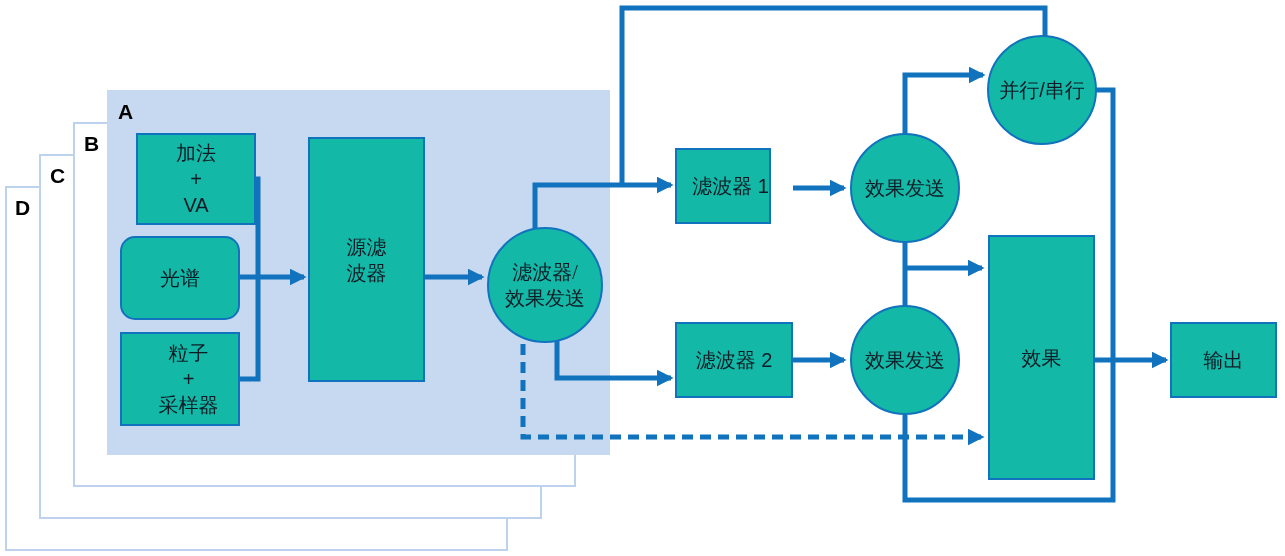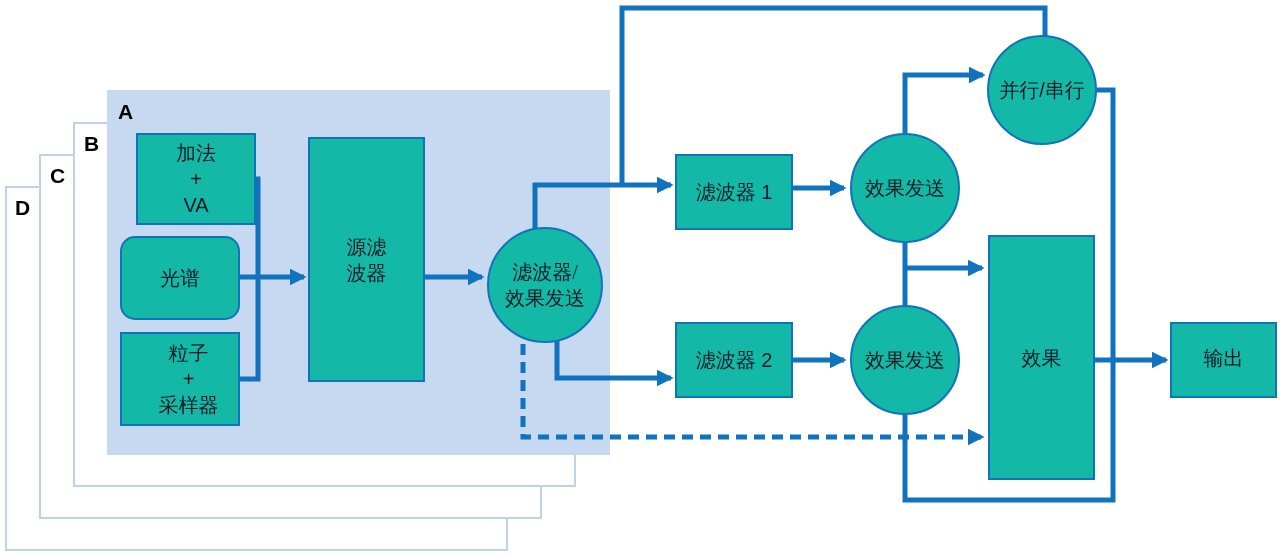--- a/index.html
+++ b/index.html
@@ -45,27 +45,27 @@
     text-align:center;
   }
   .node .lbl { white-space:pre-line; line-height:1.3; }
   .circle { border-radius:50%; }
 
   .n-add   { left:136px;  top:133px; width:120px; height:92px; }
   .n-spec  { left:120px;  top:236px; width:120px; height:84px;border-radius:15px; }
   .n-gran  { left:120px;  top:332px; width:120px; height:94px;padding-left:17px; }
   .n-srcf  { left:308px;  top:137px; width:117px; height:245px; }
   .n-split { left:487px;  top:227px; width:116px; height:116px;font-family:Liberation Serif, serif; }
-  .n-f1    { left:675px;  top:154px; width:118px; height:76px; }
+  .n-f1    { left:675px;  top:148px; width:96px; height:76px;justify-content:flex-end; }
   .n-f2    { left:675px;  top:322px; width:118px; height:76px; }
   .n-es1   { left:850px;  top:133px; width:110px; height:110px; }
   .n-es2   { left:850px;  top:305px; width:110px; height:110px; }
   .n-ps    { left:987px;  top:35px;  width:110px; height:110px; }
   .n-fx    { left:988px;  top:235px; width:107px; height:245px; }
-  .n-out   { left:1170px; top:322px; width:107px; height:76px;font-family:Liberation Mono, monospace; }
+  .n-out   { left:1170px; top:322px; width:107px; height:76px; }
 </style>
 </head>
 <body>
 
 <div class="stage">
 
   <div class="panel outline p-d"></div>
   <div class="panel outline p-c"></div>
   <div class="panel outline p-b"></div>
   <div class="panel filled  p-a"></div>

